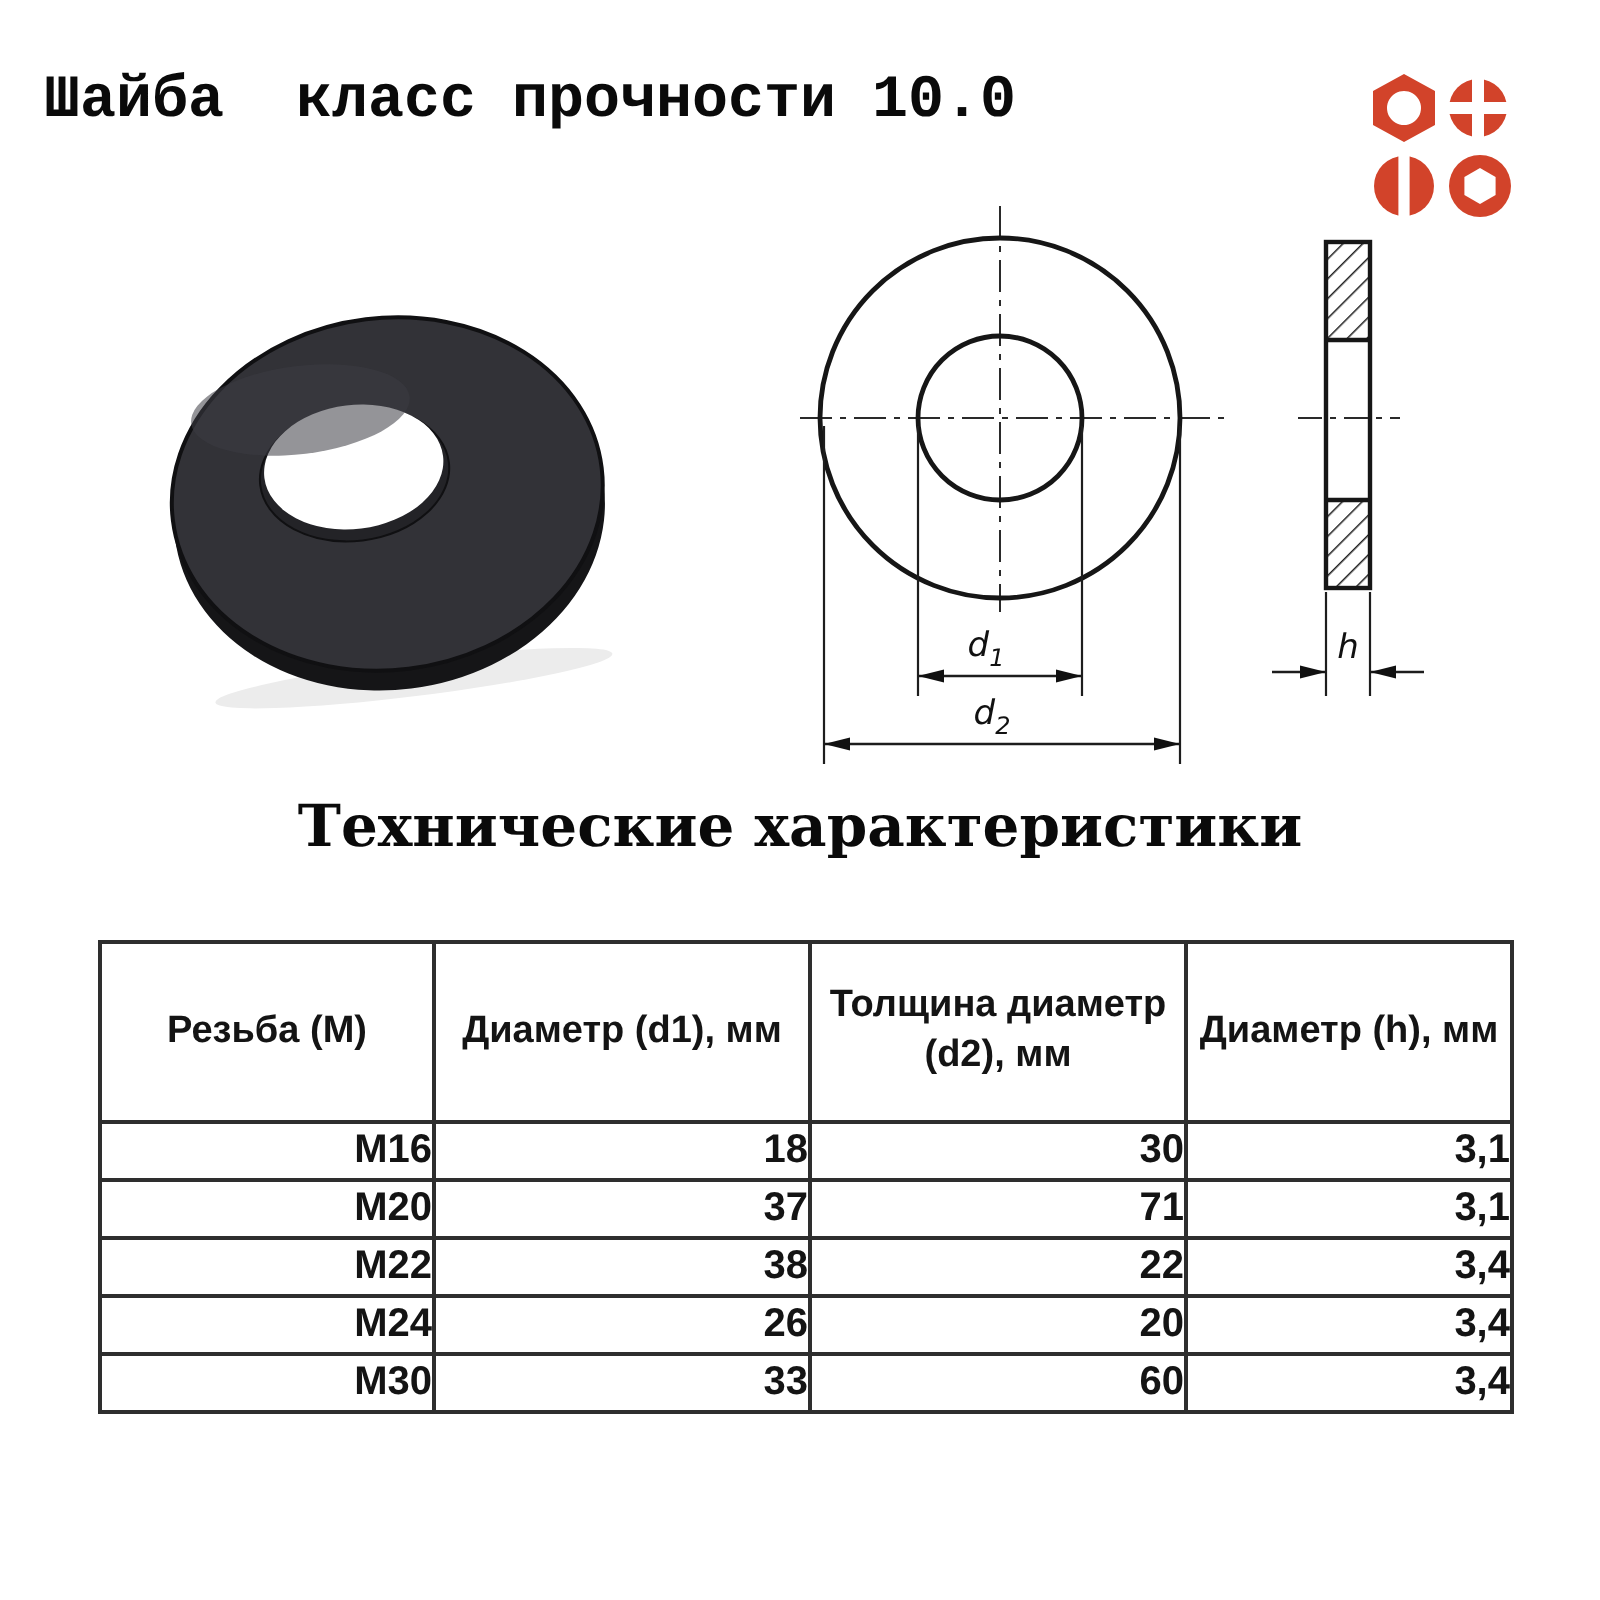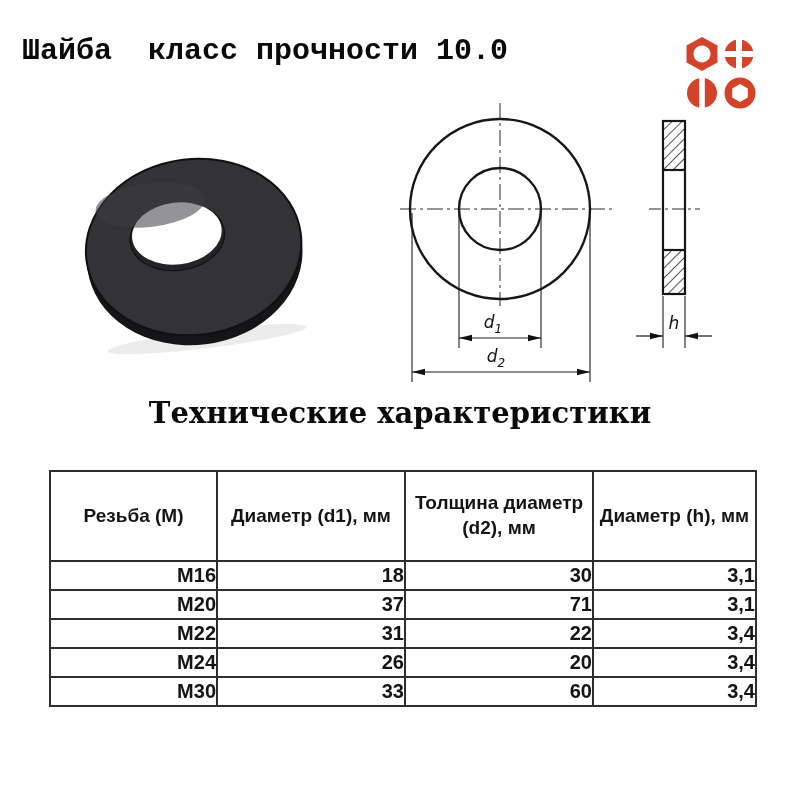--- a/index.html
+++ b/index.html
@@ -161,21 +161,21 @@
           <td>3,1</td>
         </tr>
         <tr>
           <td>M20</td>
           <td>37</td>
           <td>71</td>
           <td>3,1</td>
         </tr>
         <tr>
           <td>M22</td>
-          <td>31</td>
+          <td>38</td>
           <td>22</td>
           <td>3,4</td>
         </tr>
         <tr>
           <td>M24</td>
           <td>26</td>
           <td>20</td>
           <td>3,4</td>
         </tr>
         <tr>

